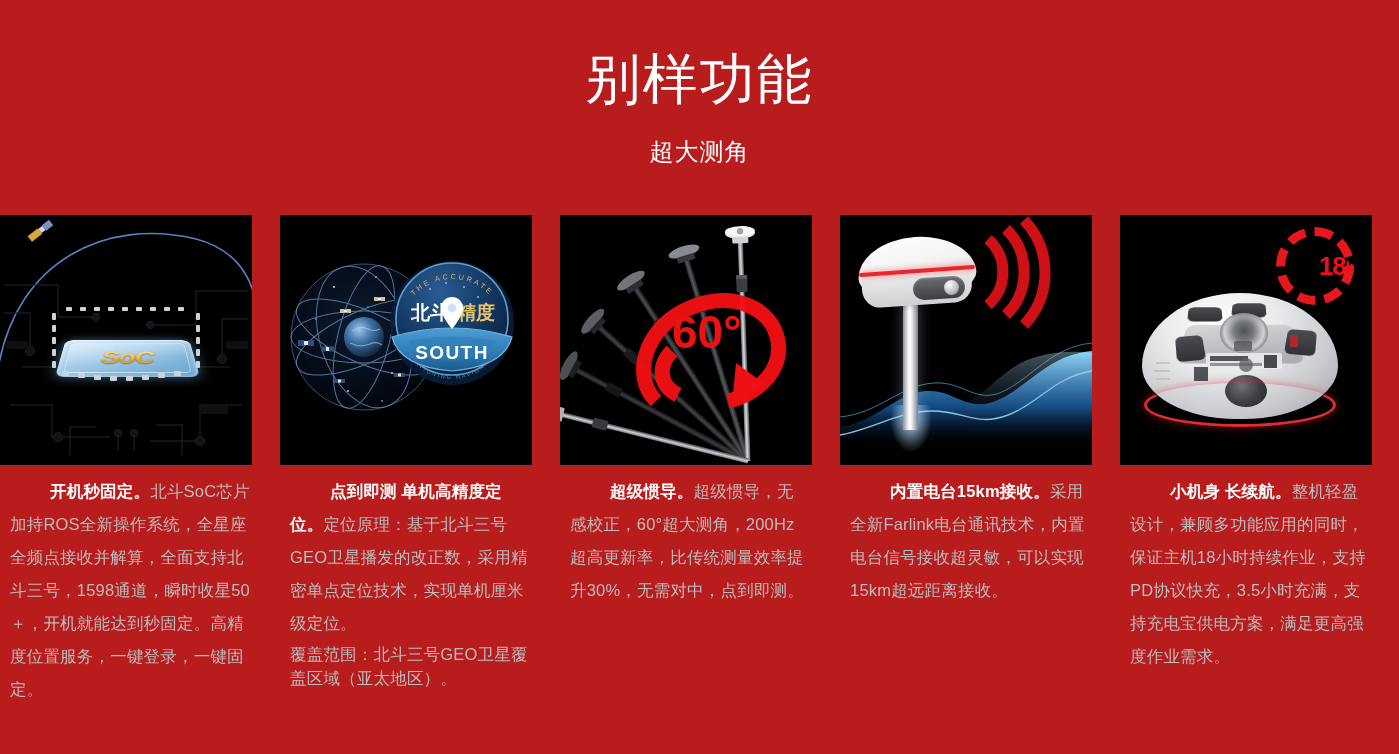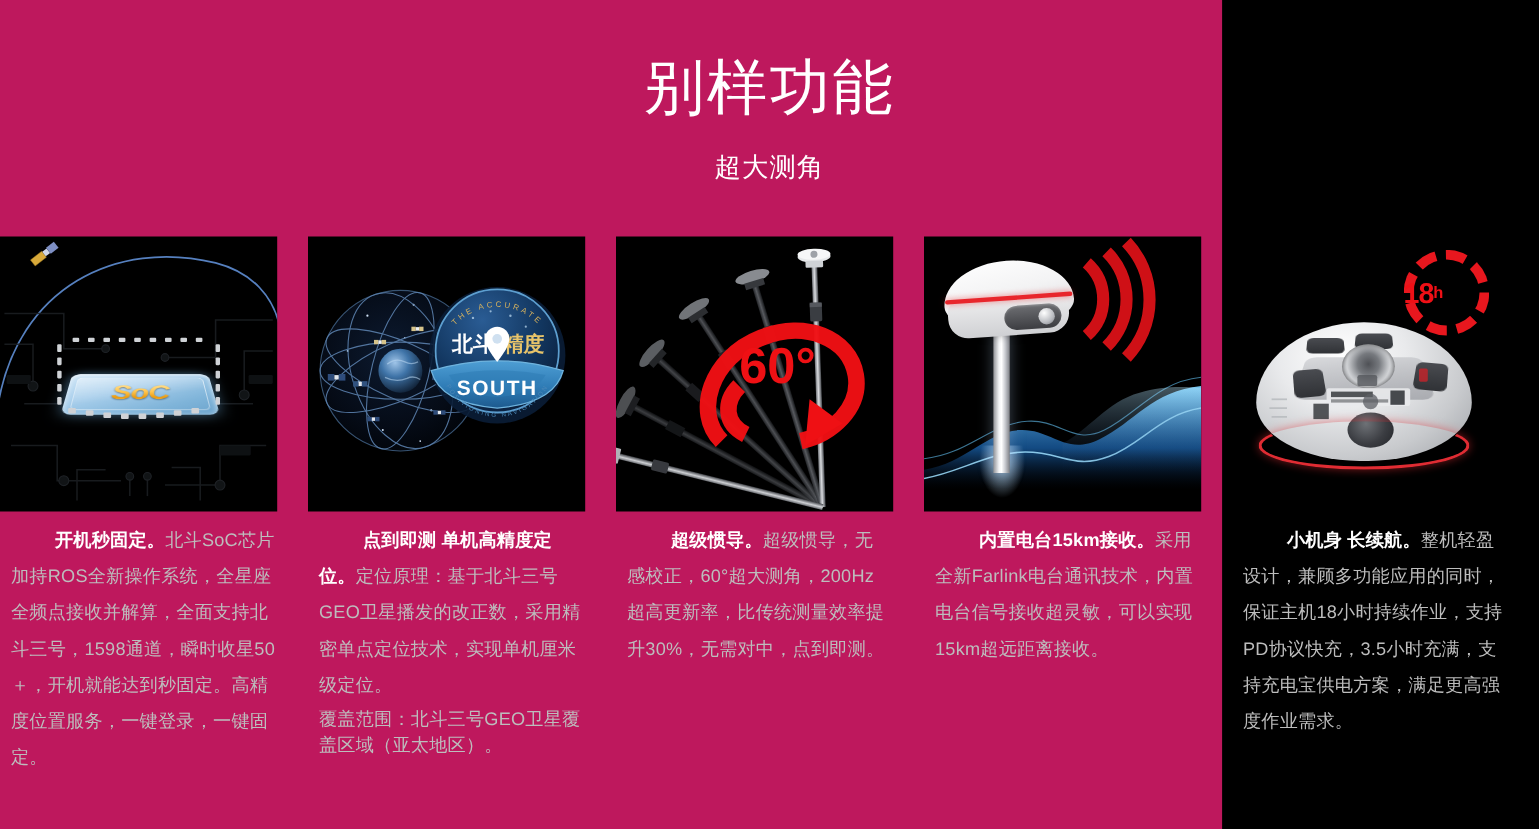--- a/index.html
+++ b/index.html
@@ -1,21 +1,21 @@
 <!DOCTYPE html>
 <html lang="zh"><head>
 <meta charset="utf-8">
 <style>
   * { margin:0; padding:0; box-sizing:border-box; }
   html,body {
     width:1399px; height:754px;
     background:#000; overflow:hidden;
     font-family:"Liberation Sans","DejaVu Sans",sans-serif;
   }
-  .page { position:relative; width:1111px; height:754px; background:#be185d; }
+  .page { position:relative; width:1399px; height:754px; background:#b91c1c; }
 
   
   .title {
     position:absolute; top:48px; left:0; width:1399px;
     text-align:center; color:#ffffff;
     font-size:55px; font-weight:400; letter-spacing:2px; line-height:1.15;
   }
   .subtitle {
     position:absolute; top:136px; left:0; width:1399px;
     text-align:center; color:#ffffff;
@@ -151,21 +151,21 @@
     background:radial-gradient(circle at 40% 32%,#6e7176 0%,#3b3d42 55%,#222428 100%);
   }
   .badge18 {
     position:absolute; left:156px; top:12px; width:78px; height:78px;
   }
   .badge18 .b-ring {
     position:absolute; inset:0; border-radius:50%;
     border:9px dashed #e8171e;
   }
   .badge18 .b-txt {
-    position:absolute; inset:0; display:flex; align-items:center; justify-content:flex-start;
+    position:absolute; inset:0; display:flex; align-items:center; justify-content:flex-end;
     color:#ef1016; font-size:26px; font-weight:700; letter-spacing:-1px;
   }
   .badge18 .b-txt sub { font-size:15px; vertical-align:baseline; }
 </style>
 </head>
 <body>
 
 <div class="page">
 
   <h1 class="title">别样功能</h1>

